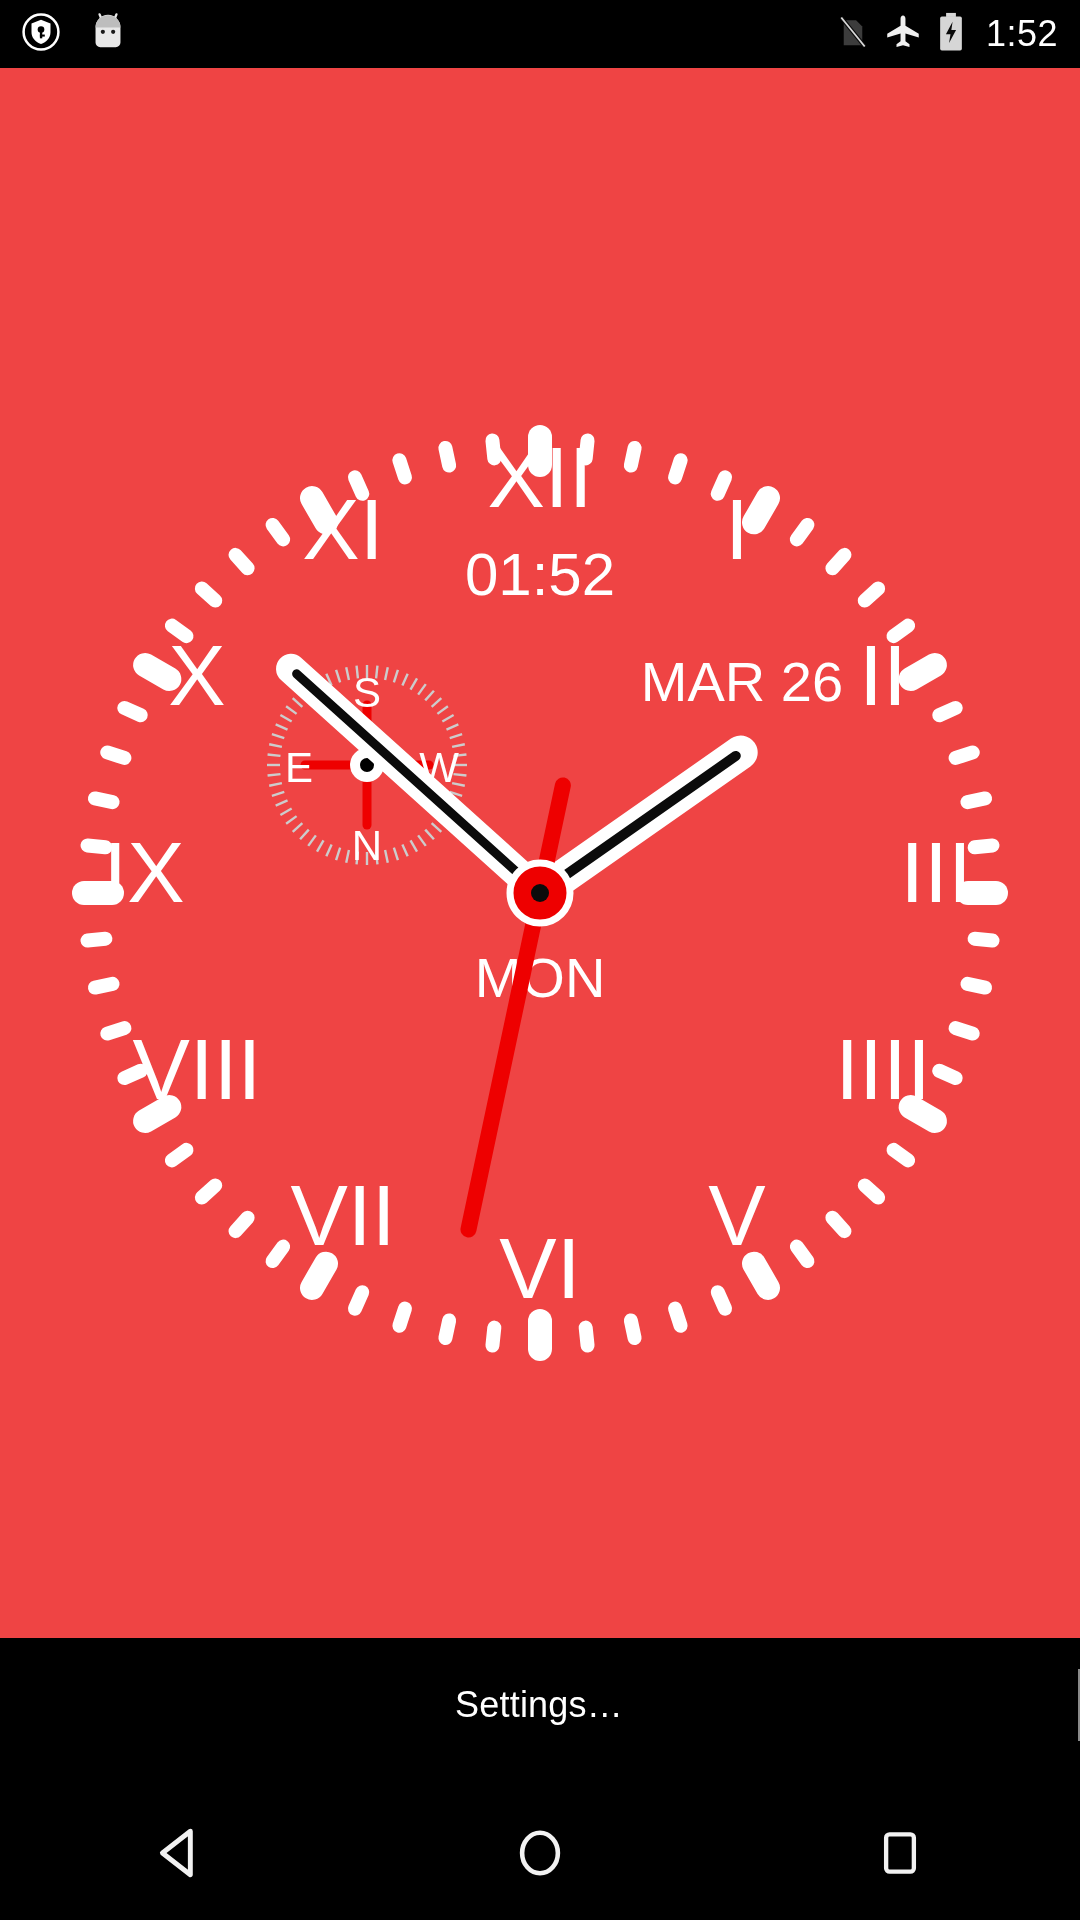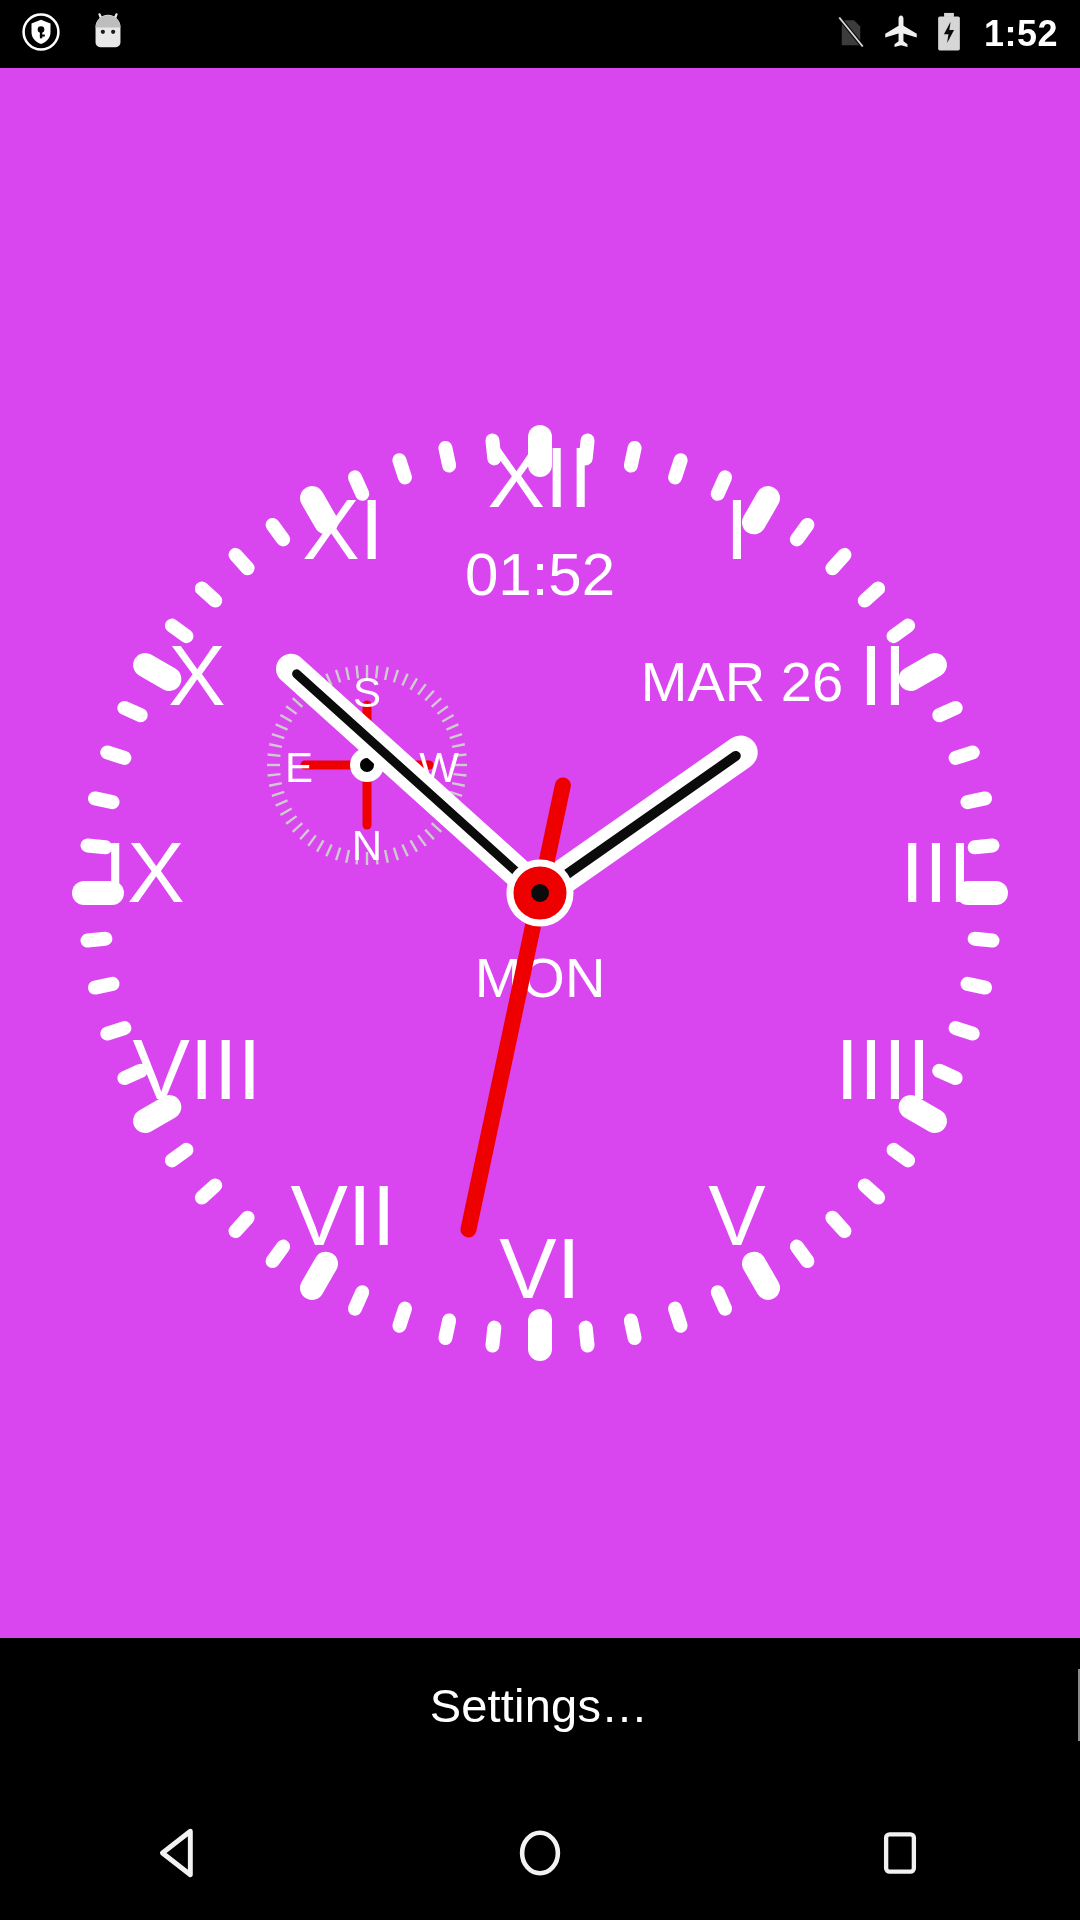--- a/index.html
+++ b/index.html
@@ -30,33 +30,33 @@
     z-index: 40;
   }
   .status-left, .status-right {
     display: flex;
     align-items: center;
   }
   .status-left { gap: 26px; }
   .status-right { gap: 14px; }
   .status-clock {
     font-size: 36px;
-    font-weight: 700;
+    font-weight: 400;
     letter-spacing: 0.5px;
     color: #fff;
     margin-left: 6px;
   }
 
   
   #wallpaper-preview {
     position: absolute;
     top: 68px; left: 0;
     width: 1080px;
     height: 1570px;
-    background: #d946ef;
+    background: #ef4444;
   }
   #analog-clock-face {
     position: absolute;
     left: 50%;
     top: 315px;
     transform: translateX(-50%);
     width: 1020px;
     height: 1020px;
   }
   #analog-clock-face svg { display: block; }
@@ -73,21 +73,21 @@
     z-index: 30;
   }
   .action-cell {
     flex: 1 1 0;
     display: flex;
     align-items: center;
     justify-content: center;
     height: 100%;
   }
   .action-label {
-    font-size: 47px;
+    font-size: 36px;
     font-weight: 400;
     color: #fff;
     letter-spacing: 0.2px;
   }
   #action-divider {
     width: 2px;
     height: 72px;
     background: #8a8a8a;
     flex: 0 0 auto;
   }

